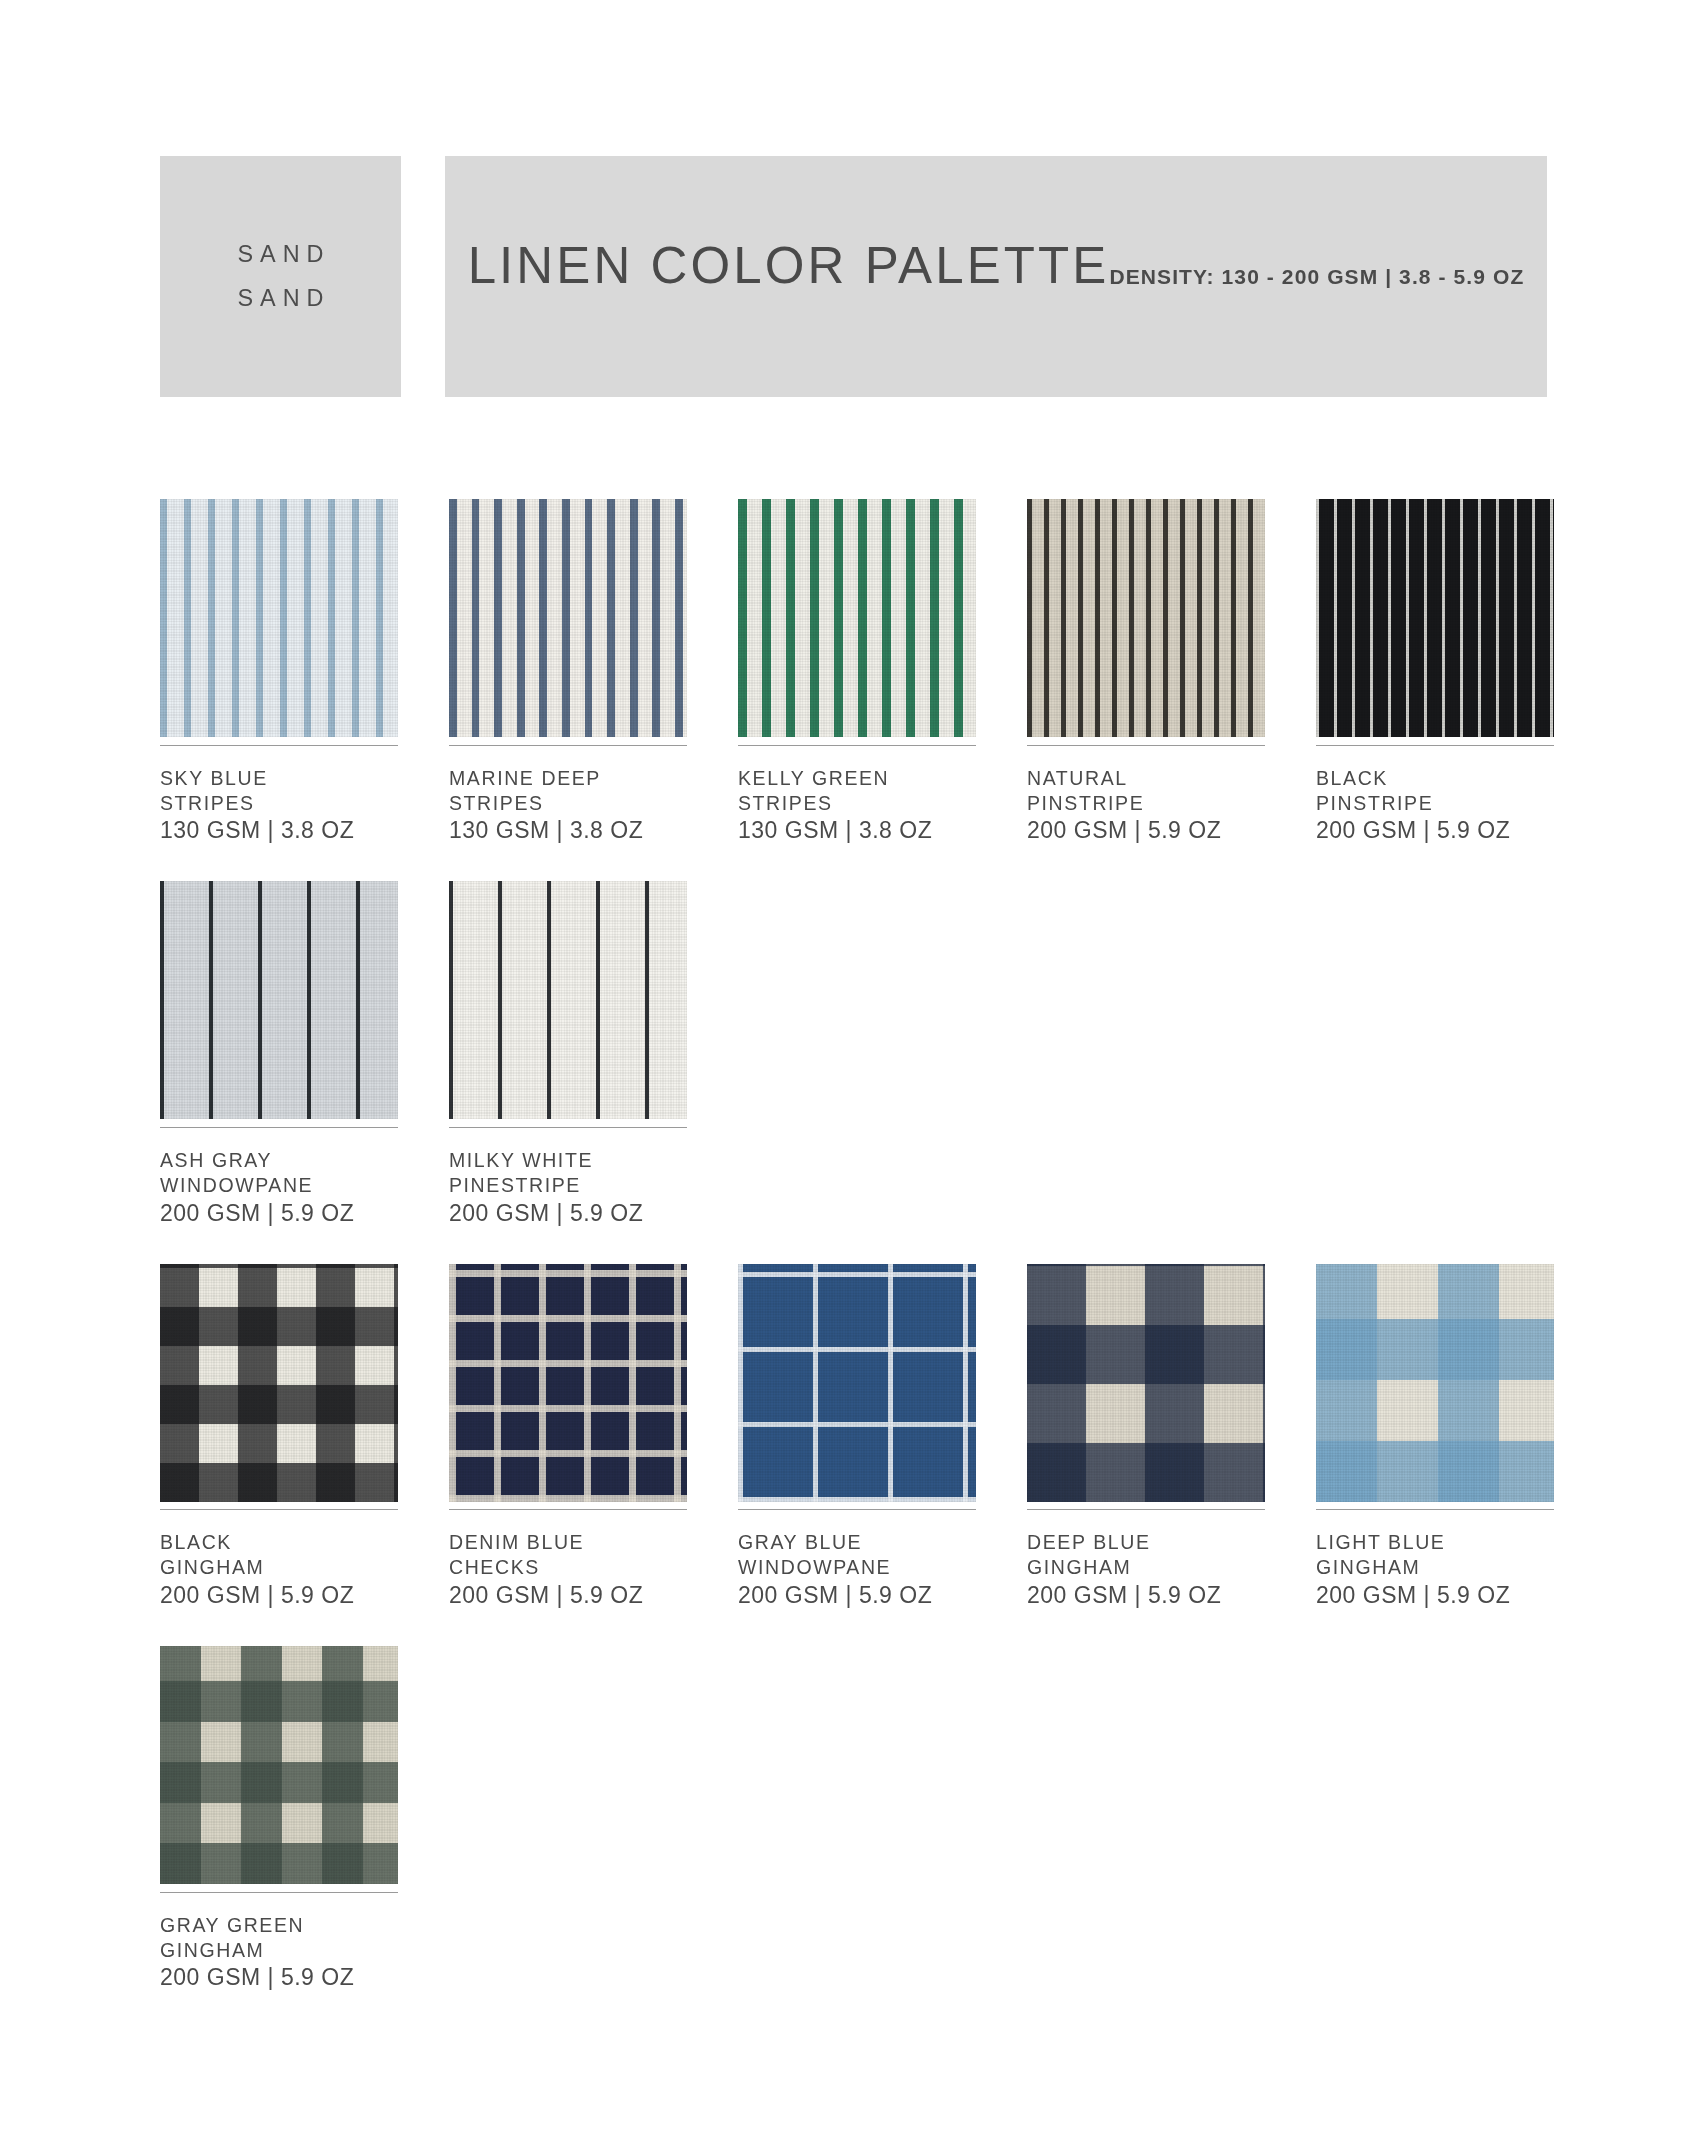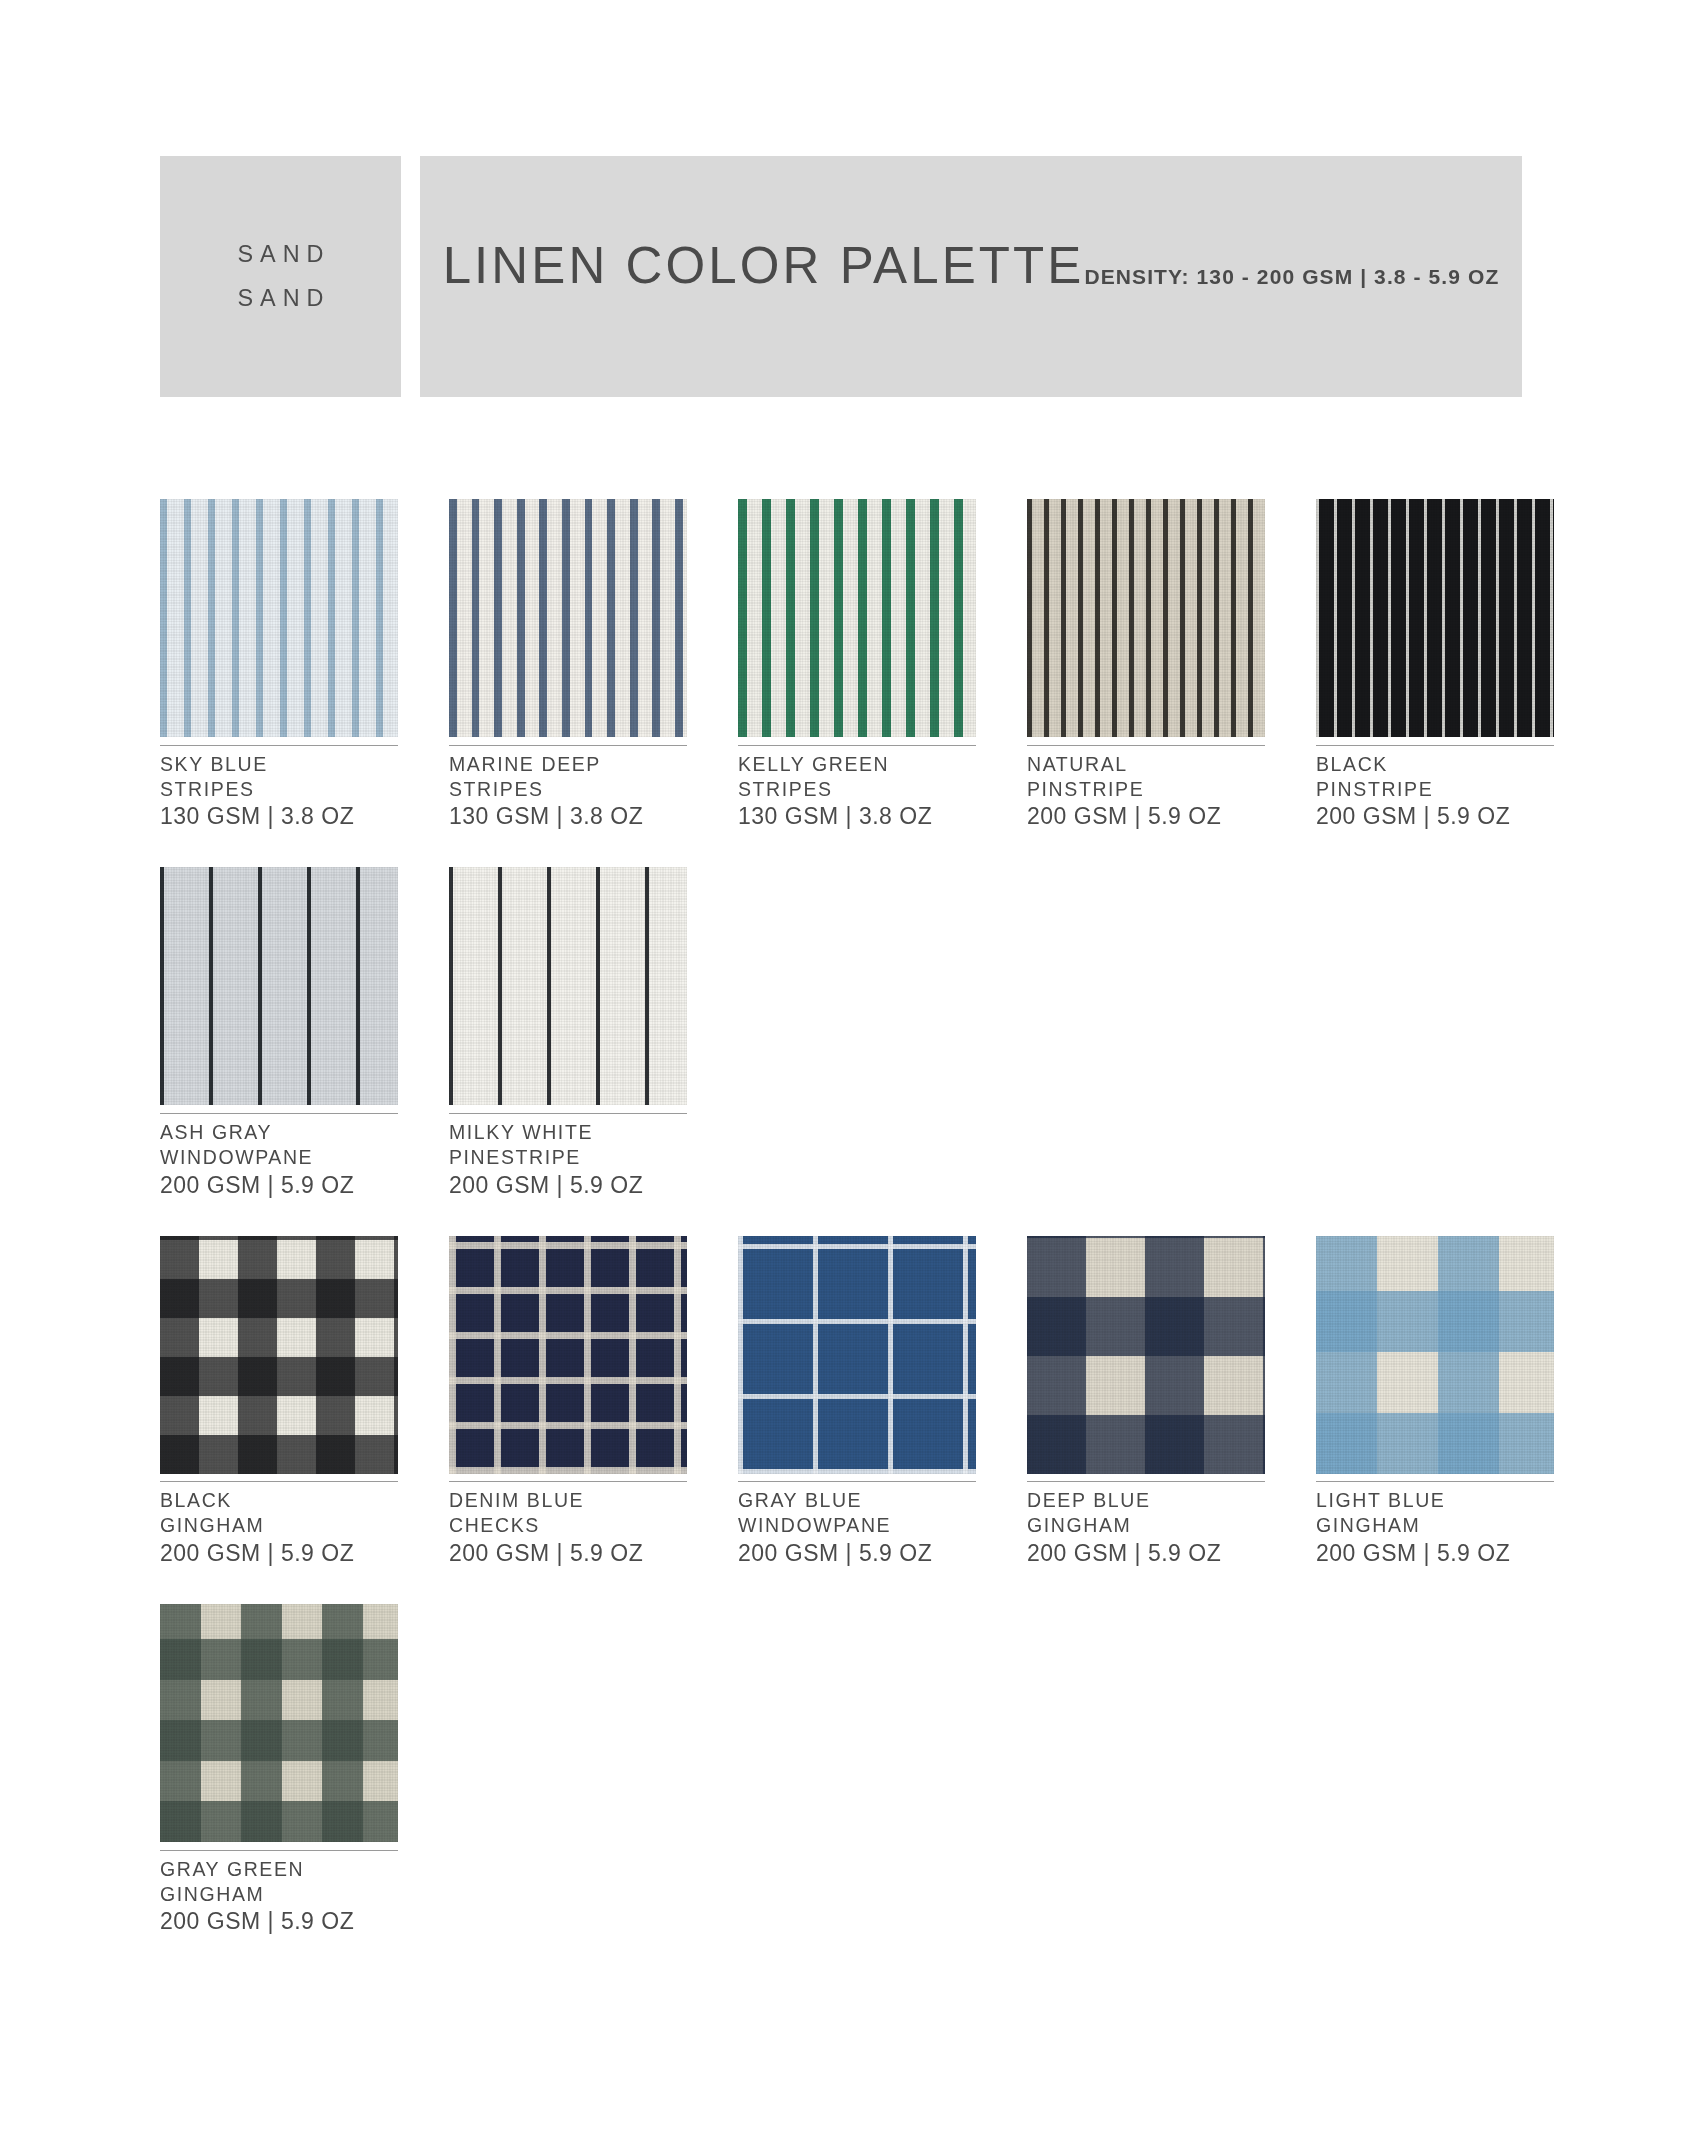--- a/index.html
+++ b/index.html
@@ -24,21 +24,21 @@
     box-sizing: border-box;
   }
 
   
   .header {
     position: absolute;
     left: 160px;
     top: 156px;
     display: flex;
     align-items: stretch;
-    gap: 19px;
+    gap: 44px;
   }
   .brand-box {
     width: 241px;
     height: 241px;
     background: #d7d7d7;
     display: flex;
     flex-direction: column;
     align-items: center;
     justify-content: center;
     gap: 17px;
@@ -100,21 +100,21 @@
     inset: 0;
     background-image:
       repeating-linear-gradient(90deg, rgba(0,0,0,0.045) 0 0.8px, rgba(255,255,255,0.05) 0.8px 1.6px),
       repeating-linear-gradient(0deg, rgba(0,0,0,0.05) 0 0.8px, rgba(255,255,255,0.06) 0.8px 1.6px);
     mix-blend-mode: multiply;
     pointer-events: none;
   }
   .caption {
     margin-top: 7.8px;
     border-top: 1.6px solid #9a9a9a;
-    padding-top: 6px;
+    padding-top: 20px;
   }
   .cap-name {
     font-size: 19.5px;
     letter-spacing: 1.6px;
     line-height: 1.28;
     color: #4a4a4a;
     white-space: pre-line;
   }
   .cap-spec {
     font-size: 23px;

